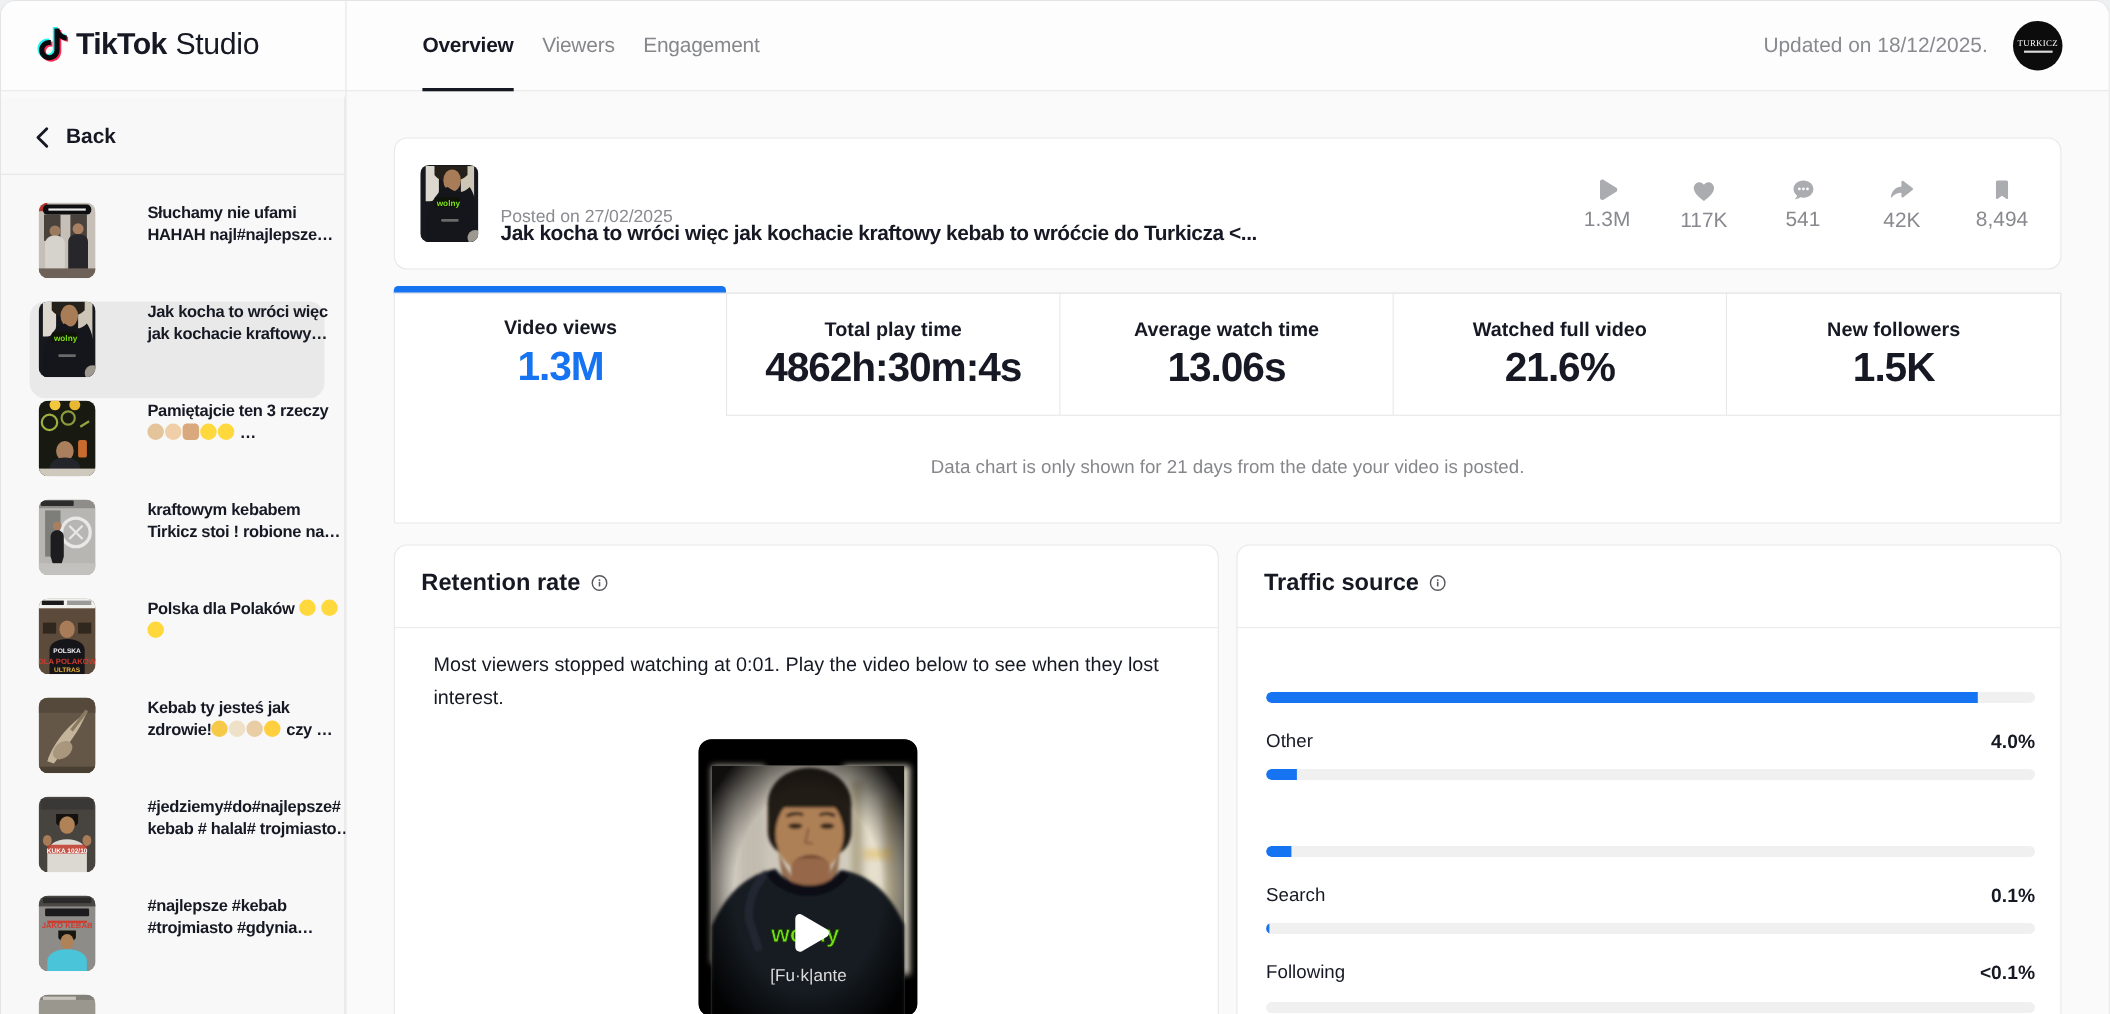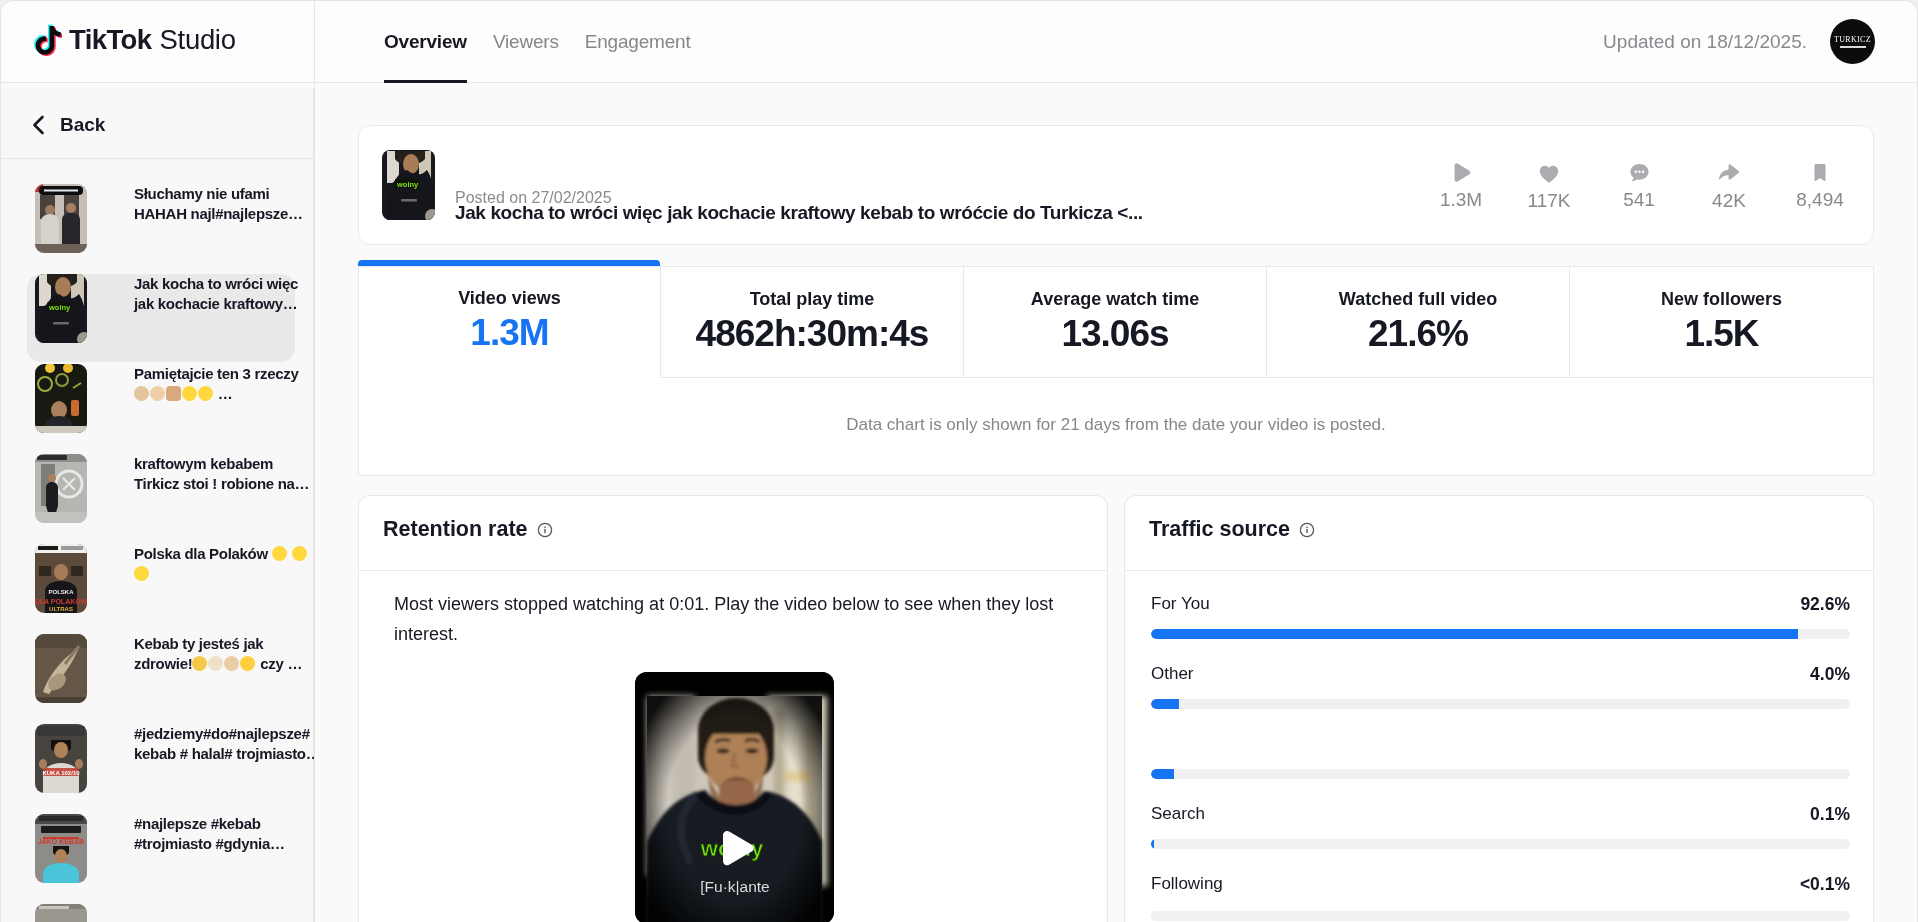--- a/index.html
+++ b/index.html
@@ -388,24 +388,20 @@
 
     <div class="card tpanel">
       <div class="phead">Traffic source
         <svg width="16" height="16" viewBox="0 0 16 16">
             <circle cx="8" cy="8" r="6.6" fill="none" stroke="#57585e" stroke-width="1.3"></circle>
             <rect x="7.3" y="6.9" width="1.4" height="4.2" fill="#57585e"></rect>
             <rect x="7.3" y="4.6" width="1.4" height="1.5" fill="#57585e"></rect>
           </svg>
       </div>
       <div class="pdiv"></div>
-      <div class="trow" style="top:98px;">
-          <div class="lb">For You</div>
-          <div class="vl">92.6%</div>
-        </div>
       <div class="track" style="top:133px;">
           <div class="fill" style="width:647px;"></div>
         </div>
       <div class="trow" style="top:168px;">
           <div class="lb">Other</div>
           <div class="vl">4.0%</div>
         </div>
       <div class="track" style="top:203px;">
           <div class="fill" style="width:28px;"></div>
         </div>

